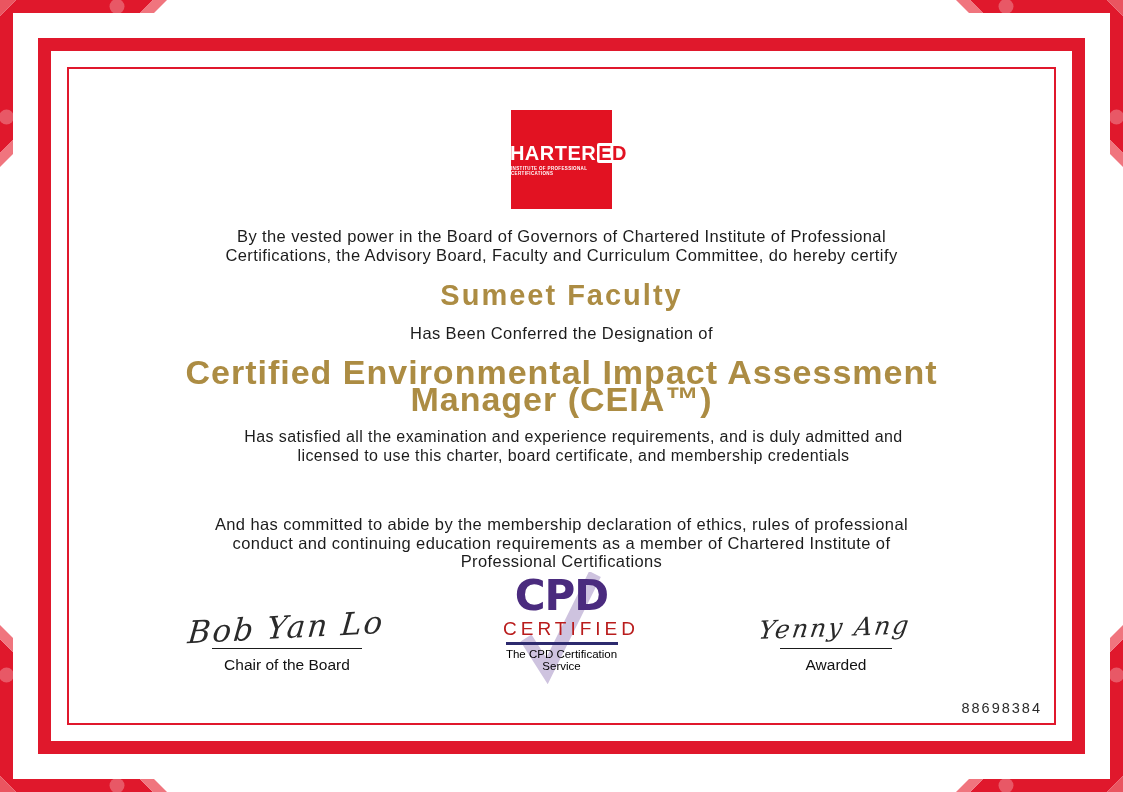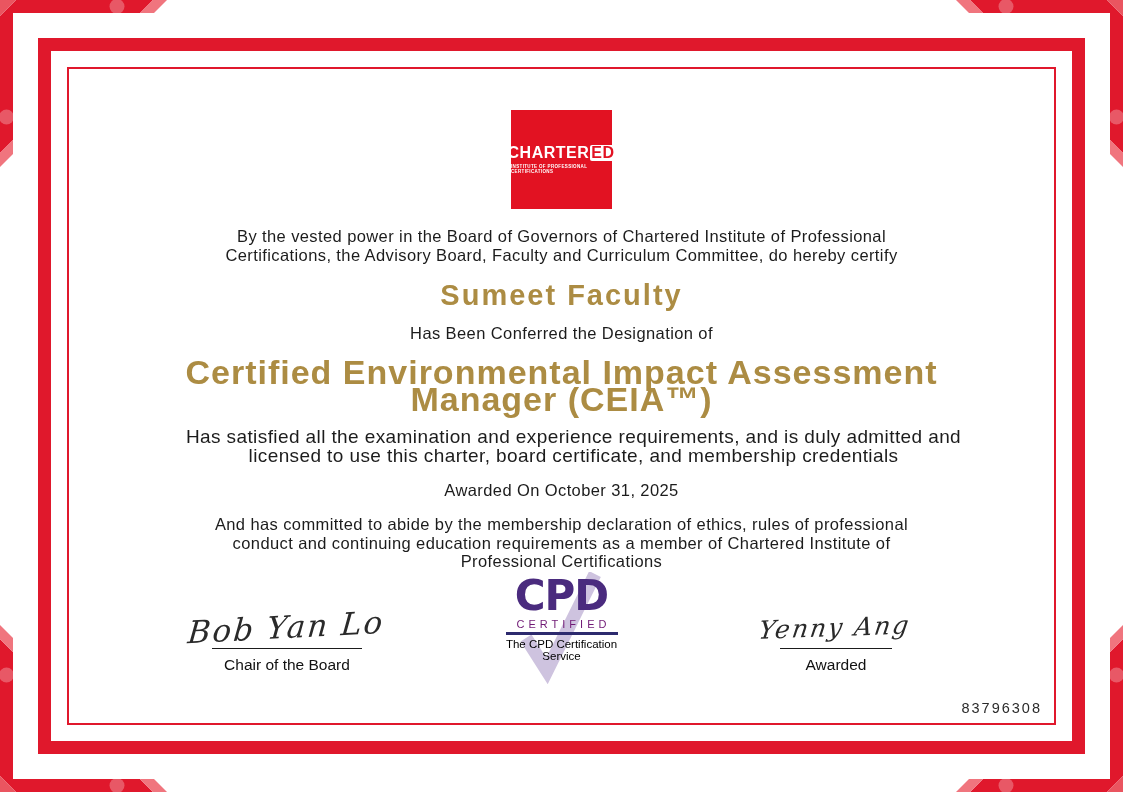--- a/index.html
+++ b/index.html
@@ -18,49 +18,49 @@
   body{font-family:"Liberation Sans", sans-serif; background:#ffffff; position:relative; overflow:hidden;}
   .page{position:absolute; inset:0; width:1123px; height:792px; background:#fff;}
   .deco{position:absolute; left:0; top:0; width:1123px; height:792px; pointer-events:none;}
   .border-thick{position:absolute; inset:38px; border:13px solid var(--red);}
   .border-thin{position:absolute; inset:67px; border:2.5px solid var(--red);}
   .pre{white-space:pre-line;}
   .centered{position:absolute; left:70px; right:70px; text-align:center;}
 
   .logo-box{position:absolute; left:511px; top:110px; width:101px; height:99px; background:var(--logo-red);
             display:flex; flex-direction:column; align-items:center; justify-content:center;}
-  .logo-line1{color:#fff; font-weight:bold; font-size:16px; letter-spacing:.5px; display:flex; align-items:center; line-height:1;}
+  .logo-line1{color:#fff; font-weight:bold; font-size:20px; letter-spacing:.5px; display:flex; align-items:center; line-height:1;}
   .logo-ed{background:#fff; color:var(--logo-red); border-radius:2px; padding:0 1px; margin-left:1px;text-align:right;}
   .logo-line2{color:#fff; font-size:4.5px; letter-spacing:.35px; margin-top:3px; font-weight:bold;}
 
   .intro{top:227px; font-size:16.5px; line-height:18.5px; color:var(--ink); letter-spacing:.4px;}
   .recipient{top:279px; font-size:29px; font-weight:bold; color:var(--gold); letter-spacing:2px;}
   .conferred{top:324px; font-size:16.5px; color:var(--ink); letter-spacing:.4px;}
   .designation{top:359px; font-size:34px; line-height:26.5px; font-weight:bold; color:var(--gold); letter-spacing:1px;}
-  .satisfied{top:428px; font-size:19px; line-height:18.5px; color:var(--ink); letter-spacing:.4px;margin-left:24px;}
+  .satisfied{top:428px; font-size:16px; line-height:18.5px; color:var(--ink); letter-spacing:.4px;margin-left:24px;}
   .awarded{top:481px; font-size:16.5px; color:var(--ink); letter-spacing:.4px;}
   .commitment{top:515px; font-size:16.5px; line-height:18.5px; color:var(--ink); letter-spacing:.4px;}
 
   .sig{position:absolute; top:592px; width:240px; text-align:center;}
   .sig-left{left:167px;}
   .sig-right{left:716px;}
   .sig-script{height:53px; display:flex; align-items:flex-end; justify-content:center;
               font-family:"DejaVu Serif", serif; font-style:italic; color:#2a2a2a;}
   .sig-left .sig-script{font-size:31px; transform:rotate(-3deg) skewX(-8deg); letter-spacing:2px;}
   .sig-right .sig-script{font-size:25px; transform:rotate(-2deg) skewX(-10deg); letter-spacing:2px; padding-bottom:3px;}
   .sig-line{border-top:1.5px solid #1b1b1b; margin:3px auto 7px;}
   .sig-left .sig-line{width:150px;}
   .sig-right .sig-line{width:112px;}
   .sig-title{font-size:15.5px; color:#111;}
 
   .cpd{position:absolute; left:499px; top:574px; width:125px; text-align:center;}
   .cpd-check{position:absolute; left:0; top:-2px; z-index:0;}
   .cpd-acronym{position:relative; z-index:1; font-family:"DejaVu Sans", sans-serif; font-size:42px; line-height:44px;
                font-weight:bold; color:var(--cpd-purple); letter-spacing:-1px;}
-  .cpd-certified{position:relative; z-index:1; font-size:11px; color:#701a75; letter-spacing:4px; text-indent:4px; margin-top:0px;}
+  .cpd-certified{position:relative; z-index:1; font-size:19px; color:#b91c1c; letter-spacing:4px; text-indent:4px; margin-top:0px;}
   .cpd-divider{position:relative; z-index:1; width:112px; height:2.5px; background:var(--cpd-navy); margin:2px auto 3px;}
   .cpd-service{position:relative; z-index:1; font-size:11.5px; line-height:12px; color:#000; font-weight:500;}
 
   .cert-number{position:absolute; top:700px; right:81px; font-size:14.5px; letter-spacing:2px; color:#2b2b2b;}
 </style>
 </head>
 <body>
 
 <div class="page">
 
@@ -109,21 +109,20 @@
   </div>
 
   <div class="centered pre intro">By the vested power in the Board of Governors of Chartered Institute of Professional
 Certifications, the Advisory Board, Faculty and Curriculum Committee, do hereby certify</div>
   <div class="centered recipient">Sumeet Faculty</div>
   <div class="centered conferred">Has Been Conferred the Designation of</div>
   <div class="centered pre designation">Certified Environmental Impact Assessment
 Manager (CEIA™)</div>
   <div class="centered pre satisfied">Has satisfied all the examination and experience requirements, and is duly admitted and
 licensed to use this charter, board certificate, and membership credentials</div>
-  <div class="centered awarded">Awarded On October 31, 2025</div>
   <div class="centered pre commitment">And has committed to abide by the membership declaration of ethics, rules of professional
 conduct and continuing education requirements as a member of Chartered Institute of
 Professional Certifications</div>
 
   <div class="sig sig-left">
     <div class="sig-script">Bob Yan Lo</div>
     <div class="sig-line"></div>
     <div class="sig-title">Chair of the Board</div>
   </div>
 
@@ -137,15 +136,15 @@
     <div class="cpd-service pre">The CPD Certification
 Service</div>
   </div>
 
   <div class="sig sig-right">
     <div class="sig-script">Yenny Ang</div>
     <div class="sig-line"></div>
     <div class="sig-title">Awarded</div>
   </div>
 
-  <div class="cert-number">83796308</div>
+  <div class="cert-number">88698384</div>
 
 </div>
 
 </body></html>

